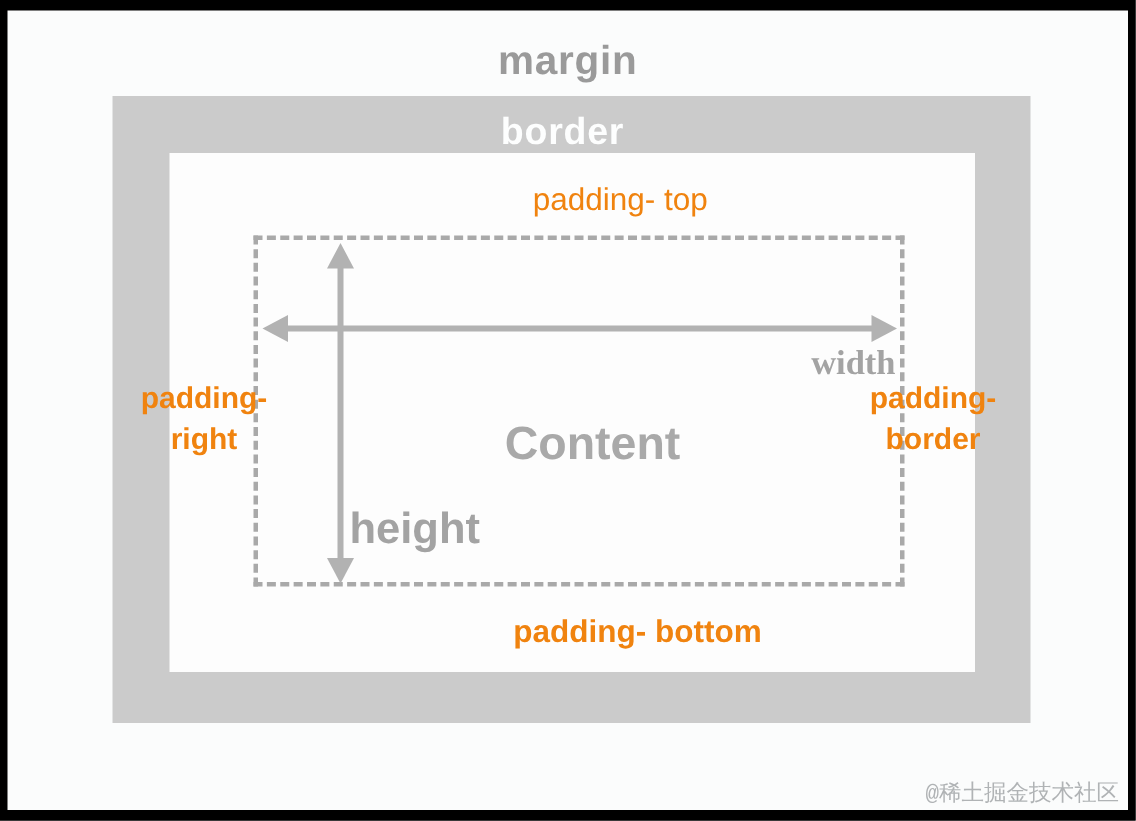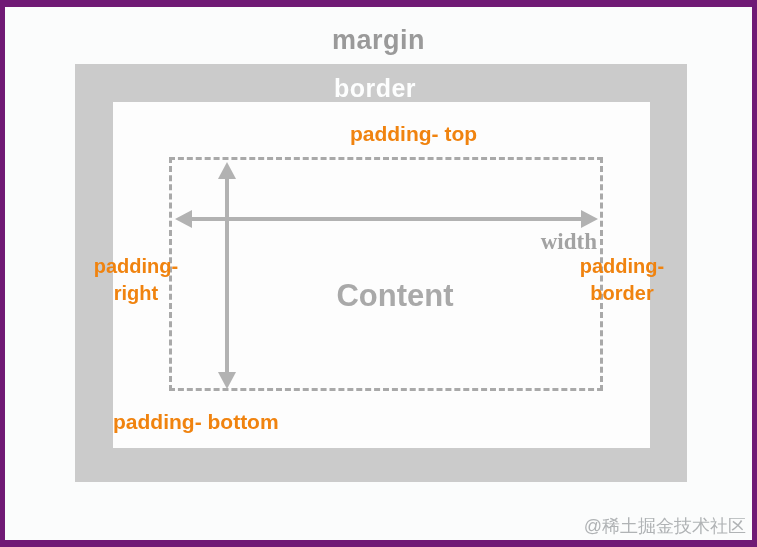--- a/index.html
+++ b/index.html
@@ -1,20 +1,20 @@
 <!DOCTYPE html>
 <html><head>
 <meta charset="utf-8">
 <style>
   html,body{margin:0;padding:0;background:#222;}
   .screen{
     position:relative;
     width:757px;height:547px;
     overflow:hidden;
-    background:#701a75;
+    background:#000000;
     font-family:"Liberation Sans","DejaVu Sans",sans-serif;
   }
   .page{
     position:absolute;
     left:5px;top:7px;right:5px;bottom:7px;
     background:#fbfcfc;
   }
   .abs{position:absolute;}
   .margin-label{
     left:0;top:25px;width:757px;
@@ -32,21 +32,21 @@
     font-size:25px;font-weight:bold;color:#fdfefe;
     letter-spacing:.5px;
   }
   .padding-box{
     left:113px;top:102px;width:537px;height:346px;
     background:#fdfdfd;
   }
   .padding-top-label{
     left:113px;top:122px;width:601px;
     text-align:center;
-    font-size:21px;font-weight:bold;color:#f0830f;
+    font-size:21px;font-weight:normal;color:#f0830f;
   }
   .content-box{
     left:169px;top:157px;width:434px;height:234px;
     border:3px dashed #a9a9a9;
     box-sizing:border-box;
   }
   .arrows-svg{left:0;top:0;width:757px;height:547px;pointer-events:none;}
   .width-label{
     right:160px;top:229px;
     font-size:23px;font-weight:bold;color:#a3a3a3;font-family:Liberation Serif, serif;
@@ -65,26 +65,27 @@
     text-align:center;line-height:1.35;
     font-size:20px;font-weight:bold;color:#f0830f;
   }
   .padding-right-label{
     left:562px;top:253px;width:120px;
     text-align:center;line-height:1.35;
     font-size:20px;font-weight:bold;color:#f0830f;
   }
   .padding-bottom-label{
     left:113px;top:410px;width:624px;
+    text-align:center;
     font-size:21px;font-weight:bold;color:#f0830f;
   }
   .watermark{
     right:11px;bottom:9px;
-    font-size:18px;color:#b0b3b5;
-    font-family:Liberation Sans, sans-serif;
+    font-size:15px;color:#b0b3b5;
+    font-family:Liberation Mono, monospace;
   }
 </style>
 </head>
 <body>
 
 <div class="screen">
   <div class="page abs"></div>
 
   <div class="abs margin-label">margin</div>
 
@@ -104,20 +105,21 @@
     </g>
     <g stroke="#b2b2b2" fill="#b2b2b2">
       <line x1="227" y1="175" x2="227" y2="376" stroke-width="4"></line>
       <polygon points="227,162 218,179 236,179" stroke="none"></polygon>
       <polygon points="227,389 218,372 236,372" stroke="none"></polygon>
     </g>
   </svg>
 
   <div class="abs width-label">width</div>
   <div class="abs content-label">Content</div>
+  <div class="abs height-label">height</div>
 
   <div class="abs padding-left-label">
     <span>padding-</span><br>
     <span>right</span>
   </div>
 
   <div class="abs padding-right-label">
     <span>padding-</span><br>
     <span>border</span>
   </div>

